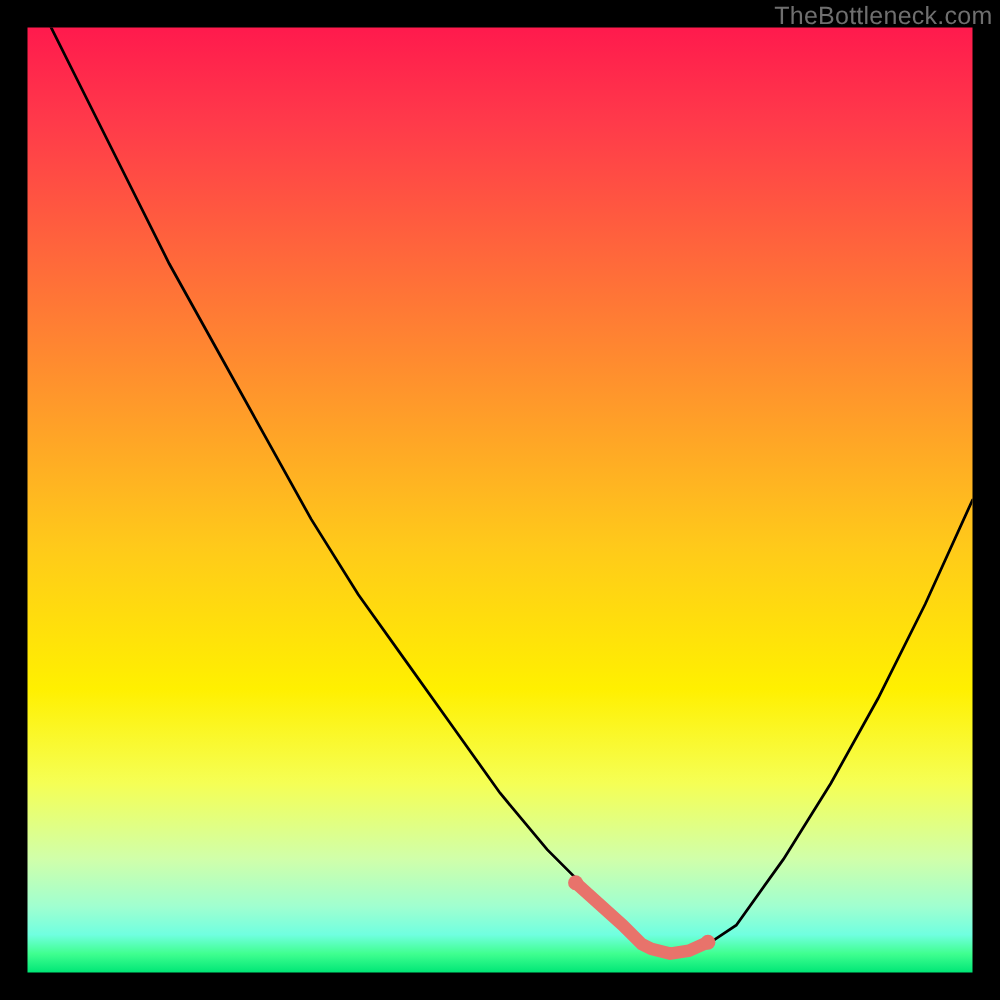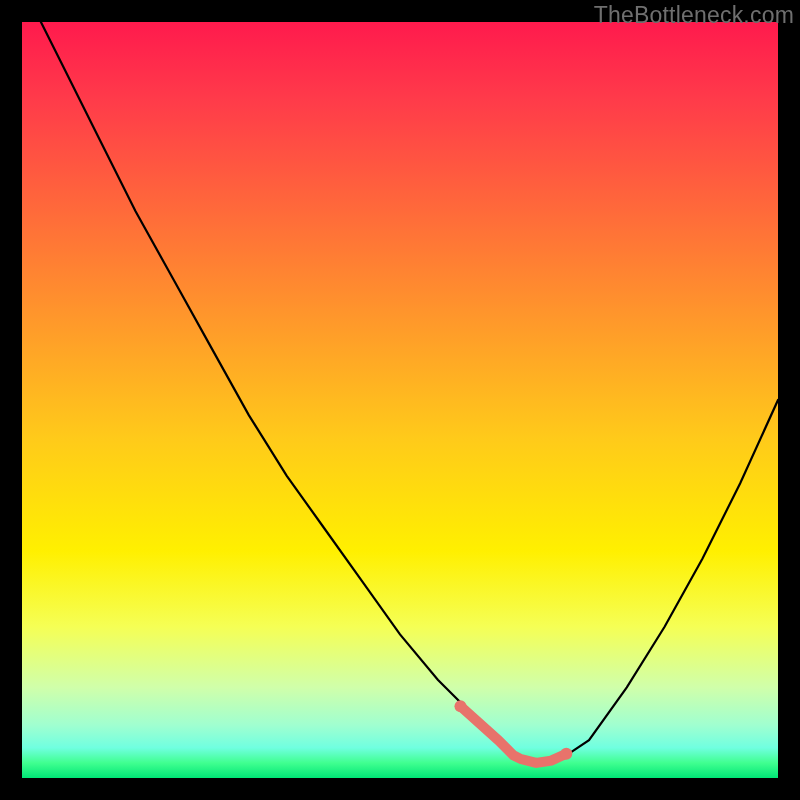--- a/index.html
+++ b/index.html
@@ -37,21 +37,21 @@
     top: 22px;
     width: 756px;
     height: 756px;
     pointer-events: none;
   }
   .watermark {
     position: absolute;
     top: 2px;
     right: 6px;
     font-family: Arial, Helvetica, sans-serif;
-    font-size: 23px;
+    font-size: 20px;
     color: #6f6f6f;
     letter-spacing: 0.2px;
   }
 </style>
 </head>
 <body>
 
 <div class="chart-container">
   <div class="plot-area"></div>
   <svg class="curve-svg" viewBox="0 0 756 756">

